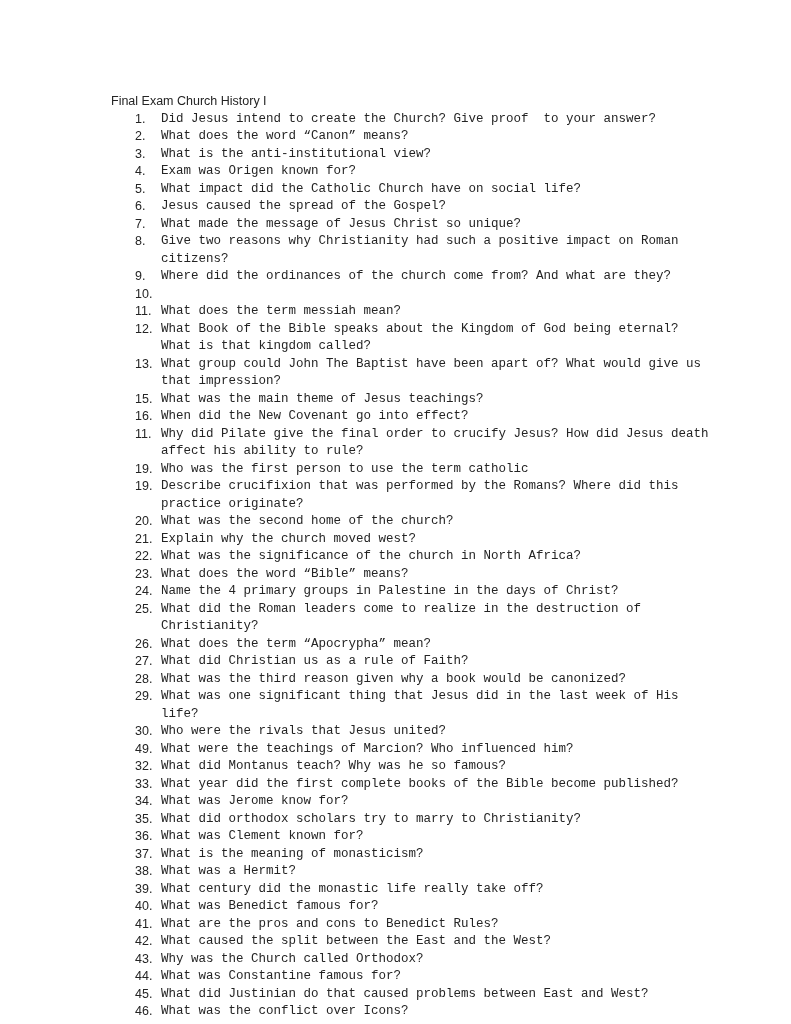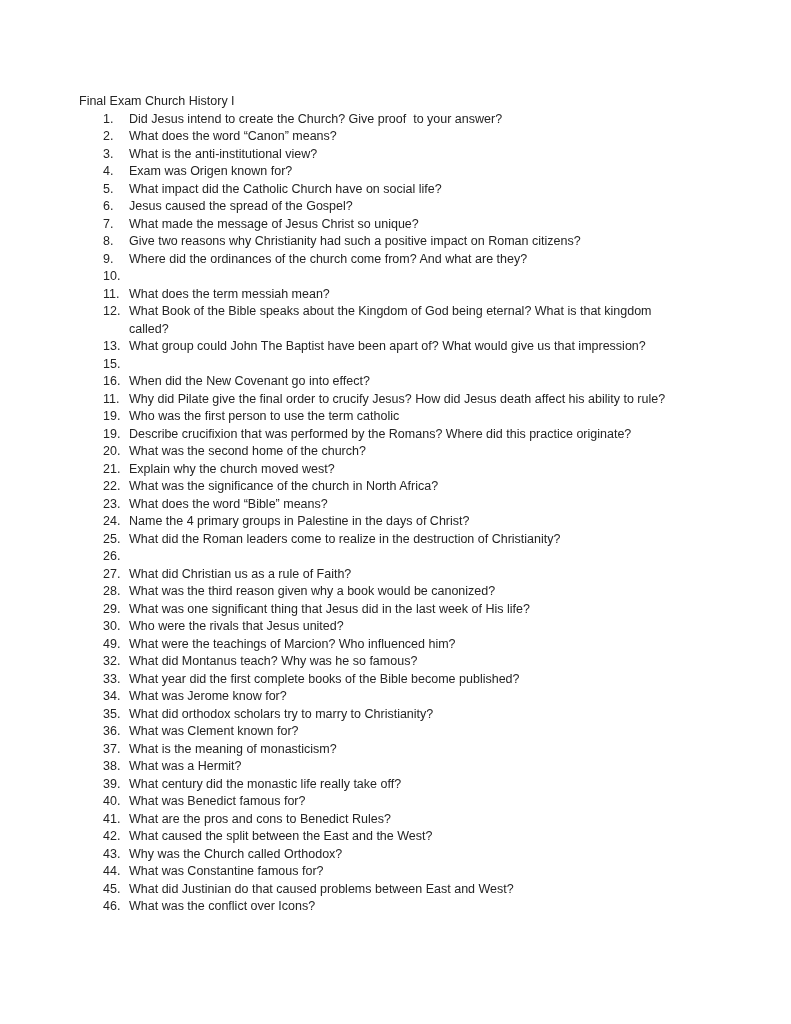--- a/index.html
+++ b/index.html
@@ -12,21 +12,21 @@
     height: 1024px;
     overflow: hidden;
     font-family: "Liberation Sans", sans-serif;
     color: #242424;
     -webkit-font-smoothing: antialiased;
   }
   .page {
     box-sizing: border-box;
     width: 791px;
     height: 1024px;
-    padding: 93px 50px 0 79px;
+    padding: 93px 50px 0 111px;
     background: #ffffff;
   }
   .doc-title {
     font-size: 12.5px;
     line-height: 17.5px;
     font-weight: normal;
     margin: 0;
     white-space: pre-wrap;
   }
   ol.question-list {
@@ -40,20 +40,21 @@
     font-size: 12.5px;
     line-height: 17.5px;
   }
   .q-num {
     flex: 0 0 26px;
     white-space: nowrap;
   }
   .q-text {
     width: 548px;
     white-space: pre-wrap;
+    font-family: Liberation Mono, monospace;
   }
 </style>
 </head>
 <body>
 
 <div class="page">
   <div class="doc-title">Final Exam Church History I</div>
   <ol class="question-list">
       <li>
         <span class="q-num">1.</span>
@@ -101,20 +102,21 @@
       <li>
         <span class="q-num">12.</span>
         <span class="q-text">What Book of the Bible speaks about the Kingdom of God being eternal? What is that kingdom called?</span>
       </li>
       <li>
         <span class="q-num">13.</span>
         <span class="q-text">What group could John The Baptist have been apart of? What would give us that impression?</span>
       </li>
       <li>
         <span class="q-num">15.</span>
+        <span class="q-text">What was the main theme of Jesus teachings?</span>
       </li>
       <li>
         <span class="q-num">16.</span>
         <span class="q-text">When did the New Covenant go into effect?</span>
       </li>
       <li>
         <span class="q-num">11.</span>
         <span class="q-text">Why did Pilate give the final order to crucify Jesus? How did Jesus death affect his ability to rule?</span>
       </li>
       <li>
@@ -144,20 +146,21 @@
       <li>
         <span class="q-num">24.</span>
         <span class="q-text">Name the 4 primary groups in Palestine in the days of Christ?</span>
       </li>
       <li>
         <span class="q-num">25.</span>
         <span class="q-text">What did the Roman leaders come to realize in the destruction of Christianity?</span>
       </li>
       <li>
         <span class="q-num">26.</span>
+        <span class="q-text">What does the term “Apocrypha” mean?</span>
       </li>
       <li>
         <span class="q-num">27.</span>
         <span class="q-text">What did Christian us as a rule of Faith?</span>
       </li>
       <li>
         <span class="q-num">28.</span>
         <span class="q-text">What was the third reason given why a book would be canonized?</span>
       </li>
       <li>

